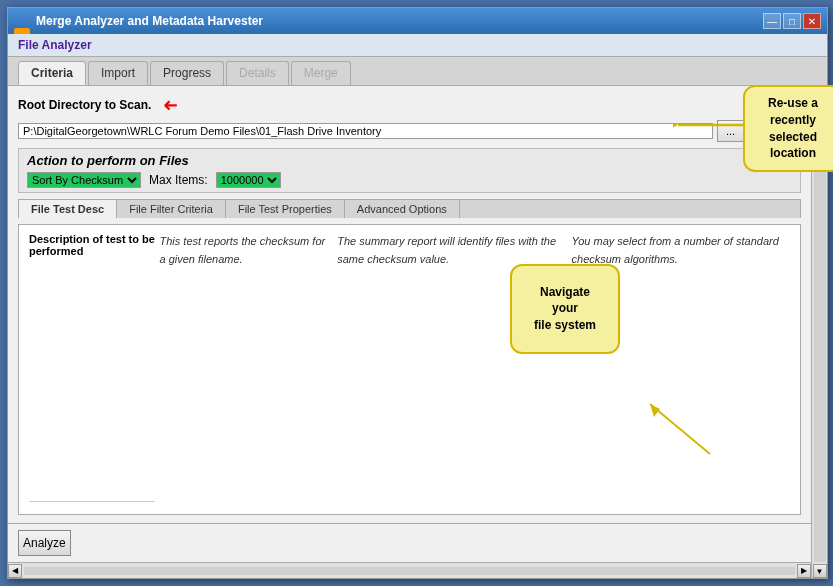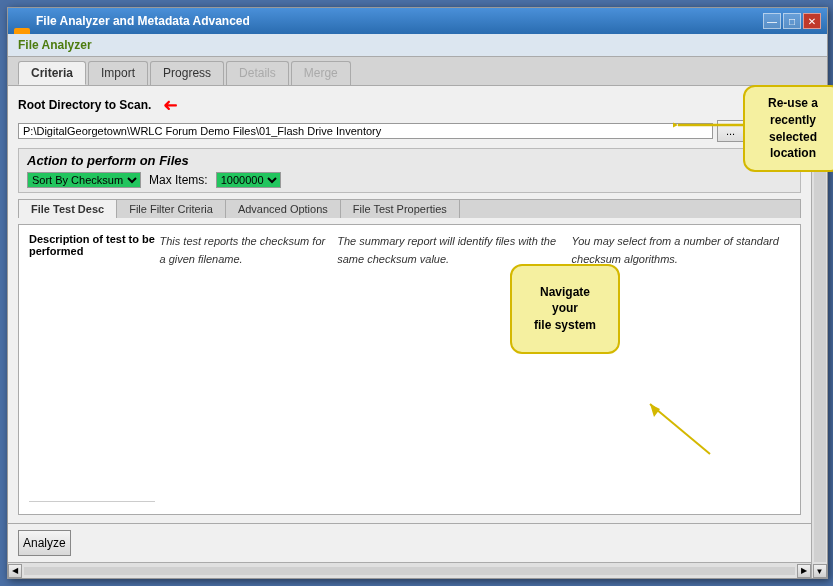--- a/index.html
+++ b/index.html
@@ -81,21 +81,21 @@
       background: #f0f0f0;
       overflow: hidden;
     }
 
     .section-header {
       background: #dce6f0;
       border-bottom: 1px solid #aaa;
       padding: 4px 10px;
       font-weight: bold;
       font-size: 12px;
-      color: #4d7c0f;
+      color: #4c1d95;
     }
 
     .tabs-bar {
       display: flex;
       background: #d4d4d4;
       border-bottom: 1px solid #aaa;
       padding-top: 4px;
       padding-left: 10px;
     }
 
@@ -347,21 +347,21 @@
     }
   </style>
 </head>
 <body>
 
 <div class="window">
 
   <div class="title-bar">
     <div class="title-bar-left">
       <div class="title-icon">FA</div>
-      <span class="title-text">File Analyzer and Metadata Advanced</span>
+      <span class="title-text">Merge Analyzer and Metadata Harvester</span>
     </div>
     <div class="title-buttons">
       <button class="title-btn">—</button>
       <button class="title-btn">□</button>
       <button class="title-btn close">✕</button>
     </div>
   </div>
 
   <div class="window-body">
 
@@ -403,22 +403,22 @@
               <span>Max Items:</span>
               <select class="select-box">
                 <option>1000000</option>
               </select>
             </div>
           </div>
 
           <div class="inner-tabs-bar">
             <div class="inner-tab active">File Test Desc</div>
             <div class="inner-tab">File Filter Criteria</div>
+            <div class="inner-tab">File Test Properties</div>
             <div class="inner-tab">Advanced Options</div>
-            <div class="inner-tab">File Test Properties</div>
           </div>
 
           <div class="desc-panel">
             <div class="desc-label">Description of test to be performed</div>
             <div class="desc-text">This test reports the checksum for a given filename.</div>
             <div class="desc-text">The summary report will identify files with the same checksum value.</div>
             <div class="desc-text">You may select from a number of standard checksum algorithms.</div>
 
             <div style="position:absolute; bottom: 60px; right: 130px; pointer-events:none;">
               <div class="callout callout-navigate" style="width:110px; font-size:12px; padding:18px;margin-top:32px;">

